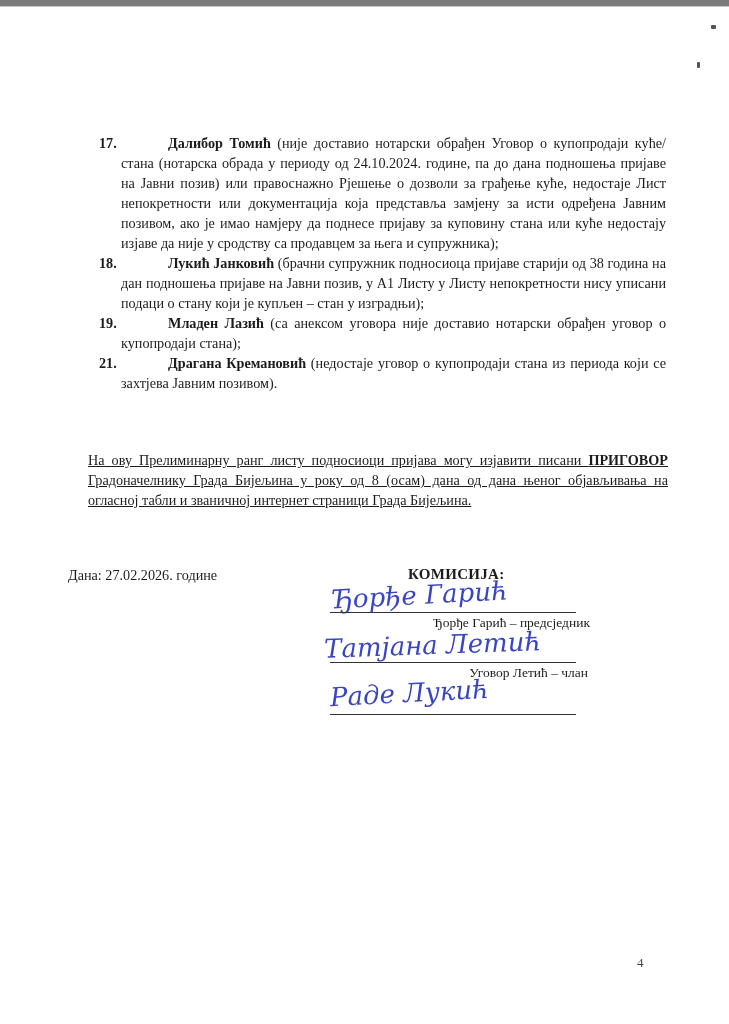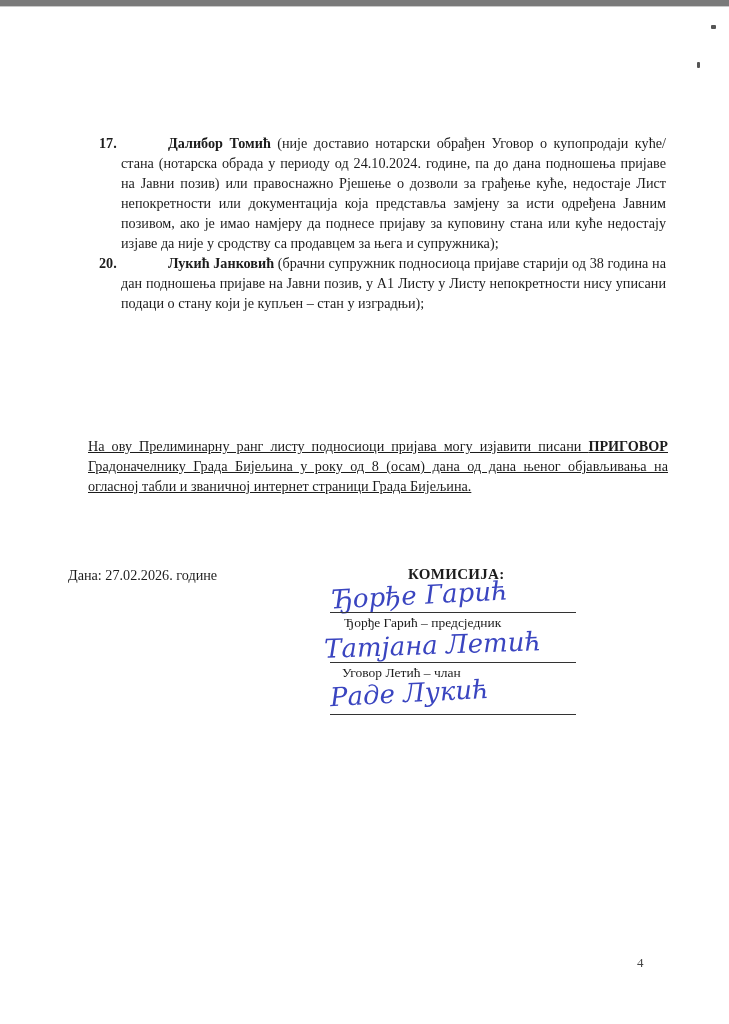--- a/index.html
+++ b/index.html
@@ -10,49 +10,55 @@
     color:#1c1c1c;
   }
   .topbar { position:absolute; left:0; top:0; width:729px; height:6px; background:#7a7a7a; }
   .topbar-shadow { position:absolute; left:0; top:6px; width:729px; height:1px; background:#c9c9c9; }
 
   .list { position:absolute; left:99px; top:133px; width:567px; margin:0; padding:0; list-style:none; }
   .item { position:relative; padding-left:22px; font-size:14.2px; line-height:20px; text-align:justify; }
   .num { position:absolute; left:0; top:0; font-weight:bold; }
   .name { font-weight:bold;margin-left:47px; }
 
-  .notice { position:absolute; left:88px; top:436px; width:580px; font-size:14.2px; line-height:20px; text-align:justify; text-decoration:underline; }
+  .notice { position:absolute; left:88px; top:450px; width:580px; font-size:14.2px; line-height:20px; text-align:justify; text-decoration:underline; }
   .notice b { font-weight:bold; }
 
   .date { position:absolute; left:68px; top:567px; font-size:14.2px;text-align:right; }
   .commission { position:absolute; left:408px; top:566px; font-size:15px; font-weight:bold; letter-spacing:0.3px; }
 
   .sig-block { position:absolute; left:330px; width:246px; }
   .sig-line { position:absolute; left:0; width:246px; height:1px; background:#333; }
-  .sig-name { position:absolute; width:246px; text-align:left; font-size:13.5px; }
+  .sig-name { position:absolute; width:246px; text-align:right; font-size:13.5px; }
   .sig-scrawl { position:absolute; font-family:"DejaVu Serif", serif; font-style:italic; color:#3a45c0; font-size:26px; white-space:nowrap; }
 
   .page-num { position:absolute; left:637px; top:955px; font-size:13px; color:#444; }
   .speck { position:absolute; background:#555; border-radius:1px; }
 </style>
 </head>
 <body>
 
 <div class="topbar"></div>
 <div class="topbar-shadow"></div>
 
 <div class="speck" style="left:711px;top:25px;width:5px;height:4px;"></div>
 <div class="speck" style="left:697px;top:62px;width:3px;height:6px;"></div>
 
 <ol class="list">
   <li class="item">
     <span class="num">17.</span><span class="name">Далибор Томић</span><span> (није доставио нотарски обрађен Уговор о купопродаји куће/стана (нотарска обрада у периоду од 24.10.2024. године, па до дана подношења пријаве на Јавни позив) или правоснажно Рјешење о дозволи за грађење куће, недостаје Лист непокретности или документација која представља замјену за исти одређена Јавним позивом, ако је имао намјеру да поднесе пријаву за куповину стана или куће недостају изјаве  да није у сродству са продавцем за њега и супружника);</span>
   </li>
   <li class="item">
-    <span class="num">20.</span><span class="name">Лукић Јанковић</span><span> (брачни супружник подносиоца пријаве старији од 38 година на дан подношења пријаве на Јавни позив, у А1 Листу у Листу  непокретности нису уписани подаци о стану који је купљен – стан у изградњи);</span>
+    <span class="num">18.</span><span class="name">Лукић Јанковић</span><span> (брачни супружник подносиоца пријаве старији од 38 година на дан подношења пријаве на Јавни позив, у А1 Листу у Листу  непокретности нису уписани подаци о стану који је купљен – стан у изградњи);</span>
+  </li>
+  <li class="item">
+    <span class="num">19.</span><span class="name">Младен Лазић</span><span> (са анексом уговора није доставио нотарски обрађен уговор о купопродаји стана);</span>
+  </li>
+  <li class="item">
+    <span class="num">21.</span><span class="name">Драгана Кремановић</span><span> (недостаје уговор о купопродаји стана из периода који се захтјева Јавним позивом).</span>
   </li>
 </ol>
 
 <p class="notice" style="margin:0;">
   <span>На ову Прелиминарну ранг листу подносиоци пријава могу изјавити писани </span><b>ПРИГОВОР</b><span> Градоначелнику Града Бијељина у року од 8 (осам) дана од дана њеног објављивања на огласној табли и званичној интернет страници Града Бијељина.</span>
 </p>
 
 <div class="date">Дана: 27.02.2026. године</div>
 <div class="commission">КОМИСИЈА:</div>
 

